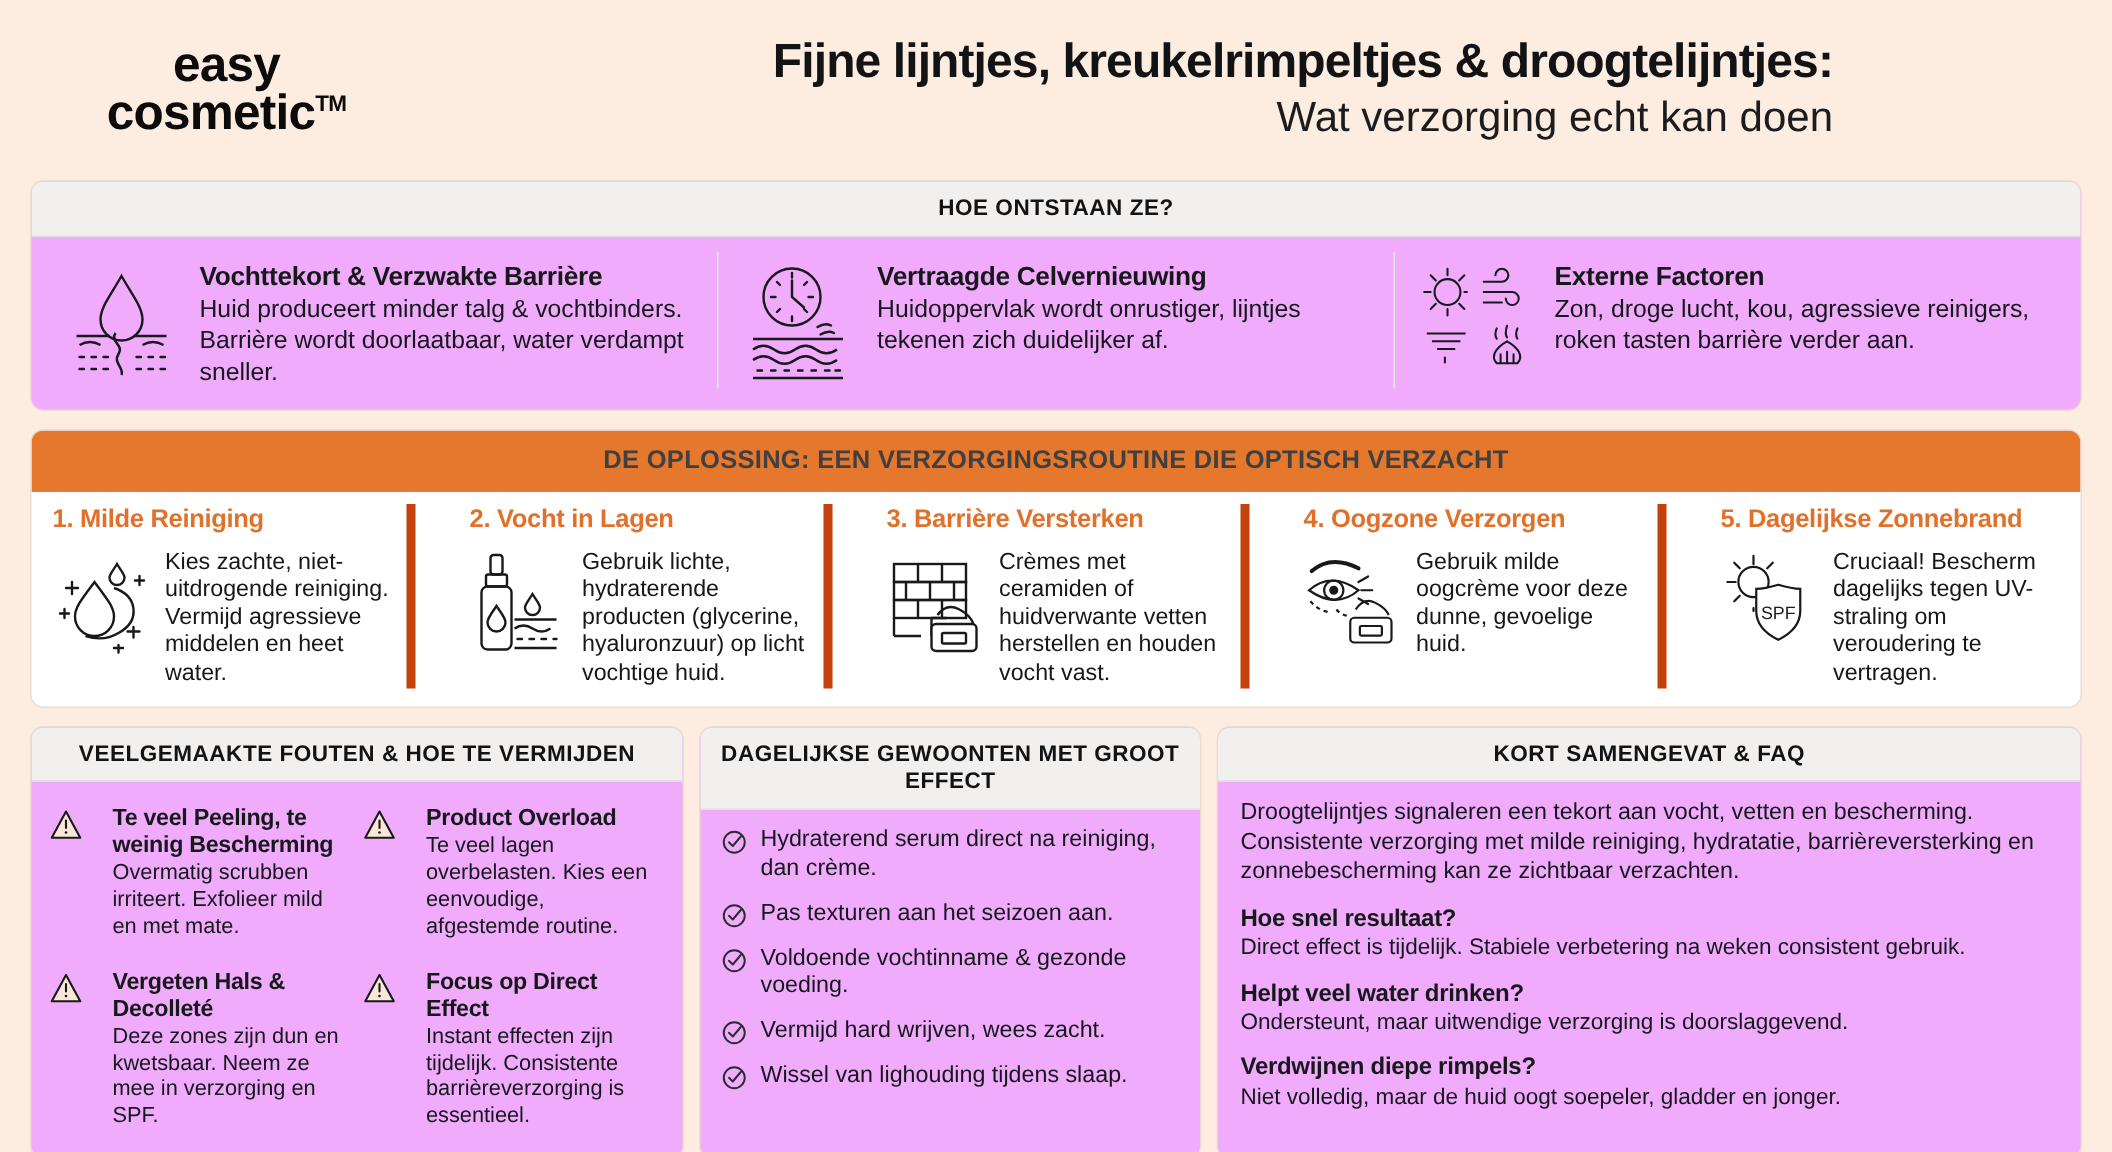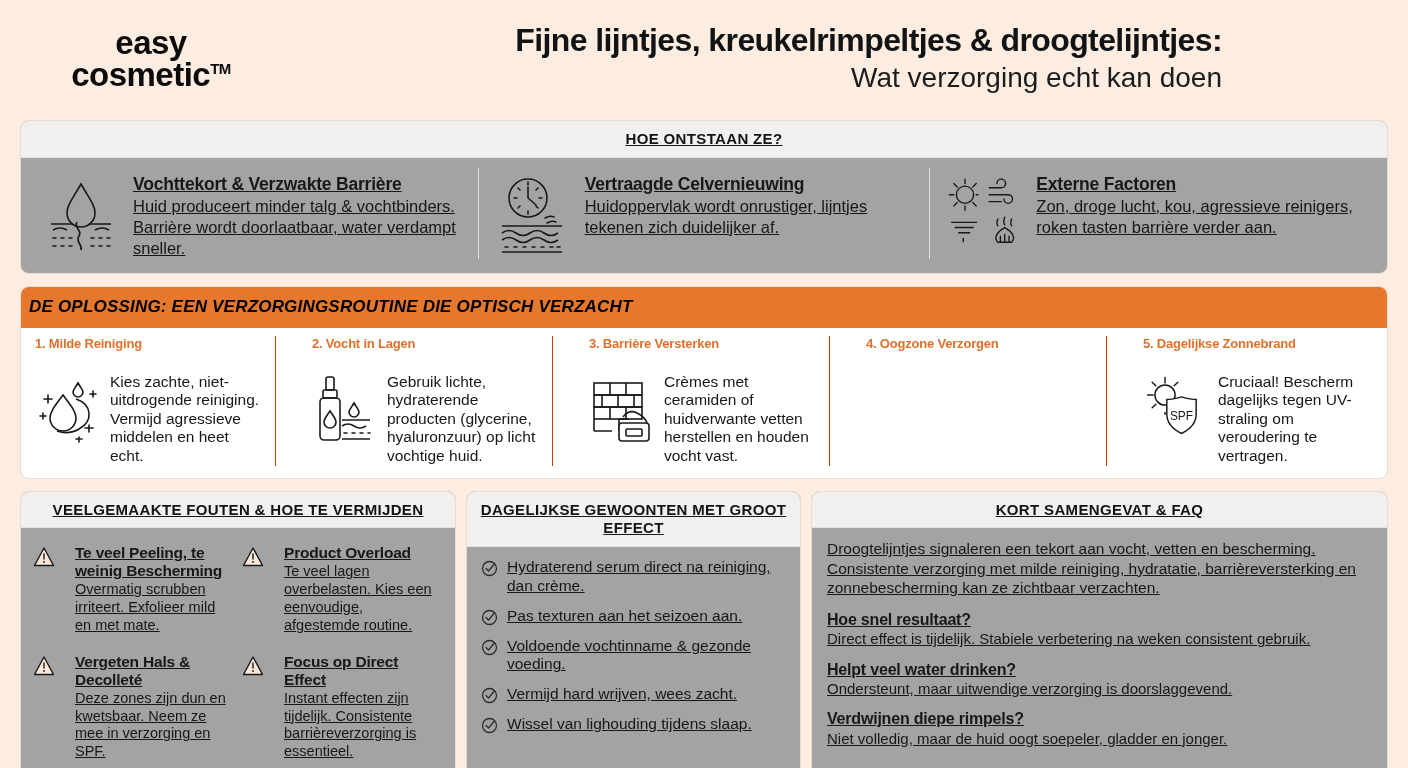--- a/index.html
+++ b/index.html
@@ -23,25 +23,24 @@
   .title-main {
     font-size: 32px; font-weight: 800; letter-spacing: -0.6px; color: #121315;
     line-height: 1.12;
   }
   .title-sub {
     font-size: 28px; font-weight: 400; color: #1B1C1E; line-height: 1.2; margin-top: 2px;
   }
 
   
   .card {
-    background: #a3a3a3;
+    background: #f0abfc;
     border: 1px solid #E9DCD2;
     border-radius: 9px;
     overflow: hidden;
-    text-decoration: underline;
   }
   .card-head {
     background: #F1F0EE;
     border-bottom: 1px solid #E3E2E0;
     text-align: center;
     font-weight: 800;
     font-size: 15px;
     letter-spacing: 0.35px;
     color: #121315;
     padding: 9px 8px 8px;
@@ -55,29 +54,29 @@
     flex: 1; display: flex; gap: 14px; align-items: flex-start; padding: 6px 14px 0 16px;
   }
   .cause + .cause { border-left: 1px solid #E6E5E3; }
   .cause .ico { flex: none; width: 76px; height: 84px; }
   .cause h3 { font-size: 17.5px; font-weight: 800; letter-spacing: -0.2px; line-height: 1.2; margin-bottom: 1px; }
   .cause p { font-size: 16.5px; line-height: 1.27; color: #16171A; }
 
   
   .solution { margin-top: 12px; border: 1px solid #E9DCD2; border-radius: 9px; overflow: hidden; background:#fff; }
   .solution-head {
-    background: #E6782D; color: #000000; text-align: left;
-    font-weight: 800; font-size: 17px; letter-spacing: 0.2px; padding: 10px 8px 11px; font-style: italic;
+    background: #E6782D; color: #404040; text-align: center;
+    font-weight: 800; font-size: 17px; letter-spacing: 0.2px; padding: 10px 8px 11px;
   }
   .steps { display: flex; padding: 8px 4px 12px; }
   .step { flex: 1; padding: 0 10px; }
-  .step + .step { border-left: 1px solid #c2410c; padding-left: 36px; }
+  .step + .step { border-left: 6px solid #c2410c; padding-left: 36px; }
   .step-title {
-    color: #E0712A; font-weight: 800; font-size: 13px; letter-spacing: -0.2px;
-    margin-bottom: 22px;
+    color: #E0712A; font-weight: 800; font-size: 17px; letter-spacing: -0.2px;
+    margin-bottom: 10px;
   }
   .step-body { display: flex; gap: 9px; align-items: flex-start; }
   .step-body .ico { flex: none; width: 66px; height: 72px; text-align: right; }
   .step-body p { font-size: 15.5px; line-height: 1.2; color: #16171A; }
 
   
   .bottom { display: flex; gap: 10px; margin-top: 12px; }
   .col-mistakes { width: 436px; flex: none; }
   .col-habits   { width: 335px; flex: none; }
   .col-faq      { flex: 1; }
@@ -195,21 +194,21 @@
               <path d="M28 22 c9 12 13 17 13 23 a13 13 0 0 1 -26 0 c0-6 4-11 13-23z"></path>
               <path d="M41 26 q12 4 13 14 q1 10 -10 16 q-10 6 -22 2"></path>
               <path d="M43 10 c3 5 5 7 5 9 a5 5 0 0 1 -10 0 c0-2 2-4 5-9z"></path>
               <path d="M13 22 l0 8 M9 26 l8 0" stroke-linecap="round"></path>
               <path d="M8 40 l0 6 M5 43 l6 0" stroke-linecap="round"></path>
               <path d="M58 18 l0 6 M55 21 l6 0" stroke-linecap="round"></path>
               <path d="M54 52 l0 7 M50 55 l8 0" stroke-linecap="round"></path>
               <path d="M44 64 l0 5 M41 66 l6 0" stroke-linecap="round"></path>
             </svg>
           </div>
-          <p>Kies zachte, niet-uitdrogende reiniging. Vermijd agressieve middelen en heet echt.</p>
+          <p>Kies zachte, niet-uitdrogende reiniging. Vermijd agressieve middelen en heet water.</p>
         </div>
       </div>
 
       <div class="step">
         <div class="step-title">2. Vocht in Lagen</div>
         <div class="step-body">
           <div class="ico">
             <svg viewBox="0 0 66 72" fill="none" stroke="#18191B" stroke-width="1.6">
               <rect x="14" y="4" width="8" height="13" rx="2"></rect>
               <rect x="11" y="17" width="14" height="8" rx="1.5"></rect>
@@ -243,20 +242,37 @@
               <rect x="30" y="50" width="30" height="18" rx="3" fill="#fff"></rect>
               <rect x="37" y="56" width="16" height="7" rx="1"></rect>
             </svg>
           </div>
           <p>Crèmes met ceramiden of huidverwante vetten herstellen en houden vocht vast.</p>
         </div>
       </div>
 
       <div class="step">
         <div class="step-title">4. Oogzone Verzorgen</div>
+        <div class="step-body">
+          <div class="ico">
+            <svg viewBox="0 0 72 72" fill="none" stroke="#18191B" stroke-width="1.6">
+              <path d="M6 16 q14 -12 34 -2" stroke-width="3" stroke-linecap="round"></path>
+              <path d="M4 30 q16 -14 36 0 q-16 14 -36 0z"></path>
+              <circle cx="22" cy="30" r="7"></circle>
+              <circle cx="22" cy="30" r="2.5" fill="#18191B"></circle>
+              <path d="M40 24 l7 -4 M42 30 l8 0 M40 36 l7 4" stroke-linecap="round"></path>
+              <path d="M5 38 q6 7 14 8" stroke-dasharray="3 3"></path>
+              <path d="M24 44 q3 4 10 5" stroke-dasharray="3 3"></path>
+              <path d="M38 44 q6 -9 14 -5 q8 4 10 9"></path>
+              <rect x="34" y="50" width="30" height="18" rx="3" fill="#fff"></rect>
+              <rect x="41" y="56" width="16" height="7" rx="1"></rect>
+            </svg>
+          </div>
+          <p>Gebruik milde oogcrème voor deze dunne, gevoelige huid.</p>
+        </div>
       </div>
 
       <div class="step">
         <div class="step-title">5. Dagelijkse Zonnebrand</div>
         <div class="step-body">
           <div class="ico">
             <svg viewBox="0 0 72 72" fill="none" stroke="#18191B" stroke-width="1.6">
               <circle cx="24" cy="24" r="11"></circle>
               <path d="M24 5 v6 M5 24 h6 M10 10 l4 4 M38 10 l-4 4 M10 38 l4 -4 M24 43 v2" stroke-linecap="round"></path>
               <path d="M42 26 c-10 3 -16 3 -16 3 v16 c0 12 10 18 16 21 c6 -3 16 -9 16 -21 v-16 s-6 0 -16 -3z" fill="#fff"></path>

